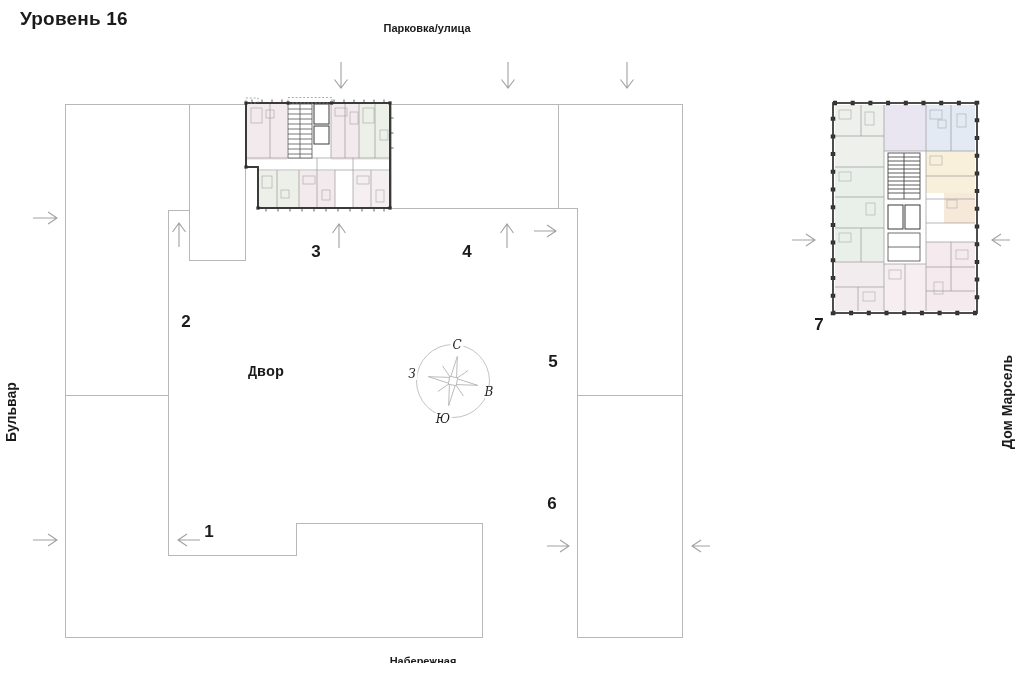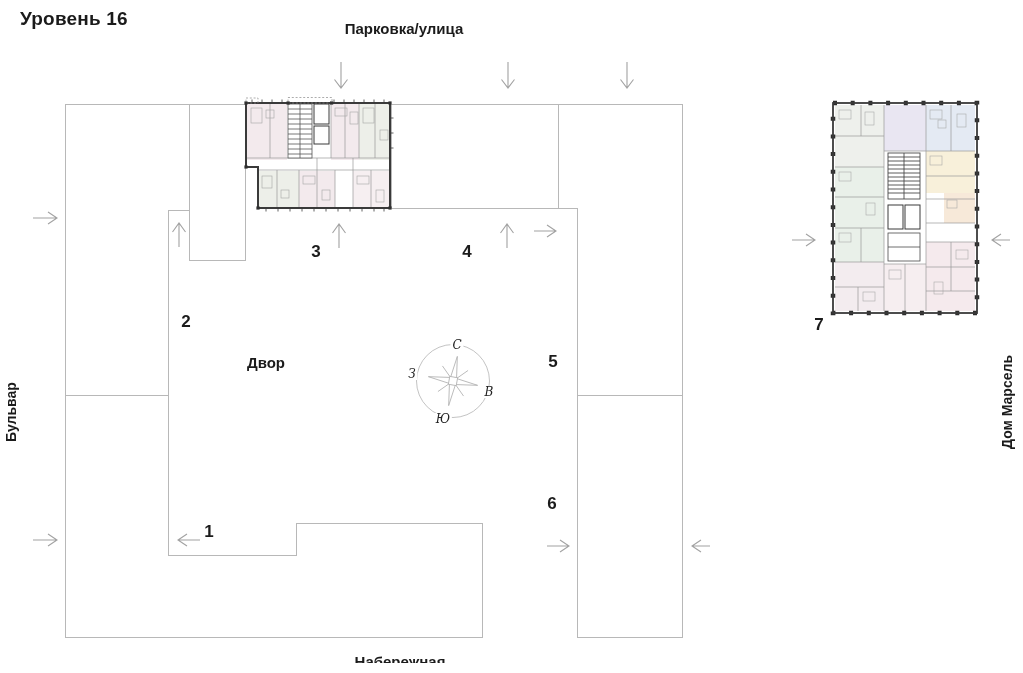--- a/index.html
+++ b/index.html
@@ -2,21 +2,21 @@
 <html><head>
 <meta charset="utf-8">
 <style>
   html,body{margin:0;padding:0;background:#ffffff;}
   .stage{position:relative;width:1023px;height:663px;background:#ffffff;overflow:hidden;
          font-family:"Liberation Sans",sans-serif;padding-left:24px;}
   .plan-svg{position:absolute;left:0;top:0;}
   .lbl{position:absolute;color:#1b1b1b;white-space:nowrap;line-height:1;
        transform:translate(-50%,-50%);}
   .title{transform:none;font-size:19px;font-weight:700;letter-spacing:.2px;}
-  .street{font-size:15px;font-weight:700;}
+  .street{font-size:11px;font-weight:700;margin-left:23px;}
   .street-v{font-size:14px;font-weight:700;transform:translate(-50%,-50%) rotate(-90deg);}
   .num{font-size:17px;font-weight:700;cursor:pointer;}
   .yard{font-size:15px;font-weight:700;}
   .cletter{font-family:"DejaVu Serif",serif;font-style:italic;font-size:12px;
            background:#ffffff;padding:0 2px;color:#222;}
 </style>
 </head>
 <body>
 
 <div class="stage">
@@ -180,21 +180,21 @@
     </g>
   </svg>
 
   <div class="lbl title" style="left:20px;top:9px;">Уровень 16</div>
 
   <div class="lbl street" style="left:404px;top:28px;">Парковка/улица</div>
   <div class="lbl street" style="left:400px;top:661px;">Набережная</div>
   <div class="lbl street-v" style="left:11px;top:412px;">Бульвар</div>
   <div class="lbl street-v" style="left:1007px;top:402px;">Дом Марсель</div>
 
-  <div class="lbl yard" style="left:266px;top:362px;">Двор</div>
+  <div class="lbl yard" style="left:266px;top:372px;font-family:Liberation Mono, monospace;">Двор</div>
 
   <div class="lbl num" style="left:209px;top:531px;">1</div>
   <div class="lbl num" style="left:186px;top:321px;">2</div>
   <div class="lbl num" style="left:316px;top:251px;">3</div>
   <div class="lbl num" style="left:467px;top:251px;">4</div>
   <div class="lbl num" style="left:553px;top:361px;">5</div>
   <div class="lbl num" style="left:552px;top:503px;">6</div>
   <div class="lbl num" style="left:819px;top:324px;">7</div>
 
   <div class="lbl cletter" style="left:457px;top:345px;">С</div>

